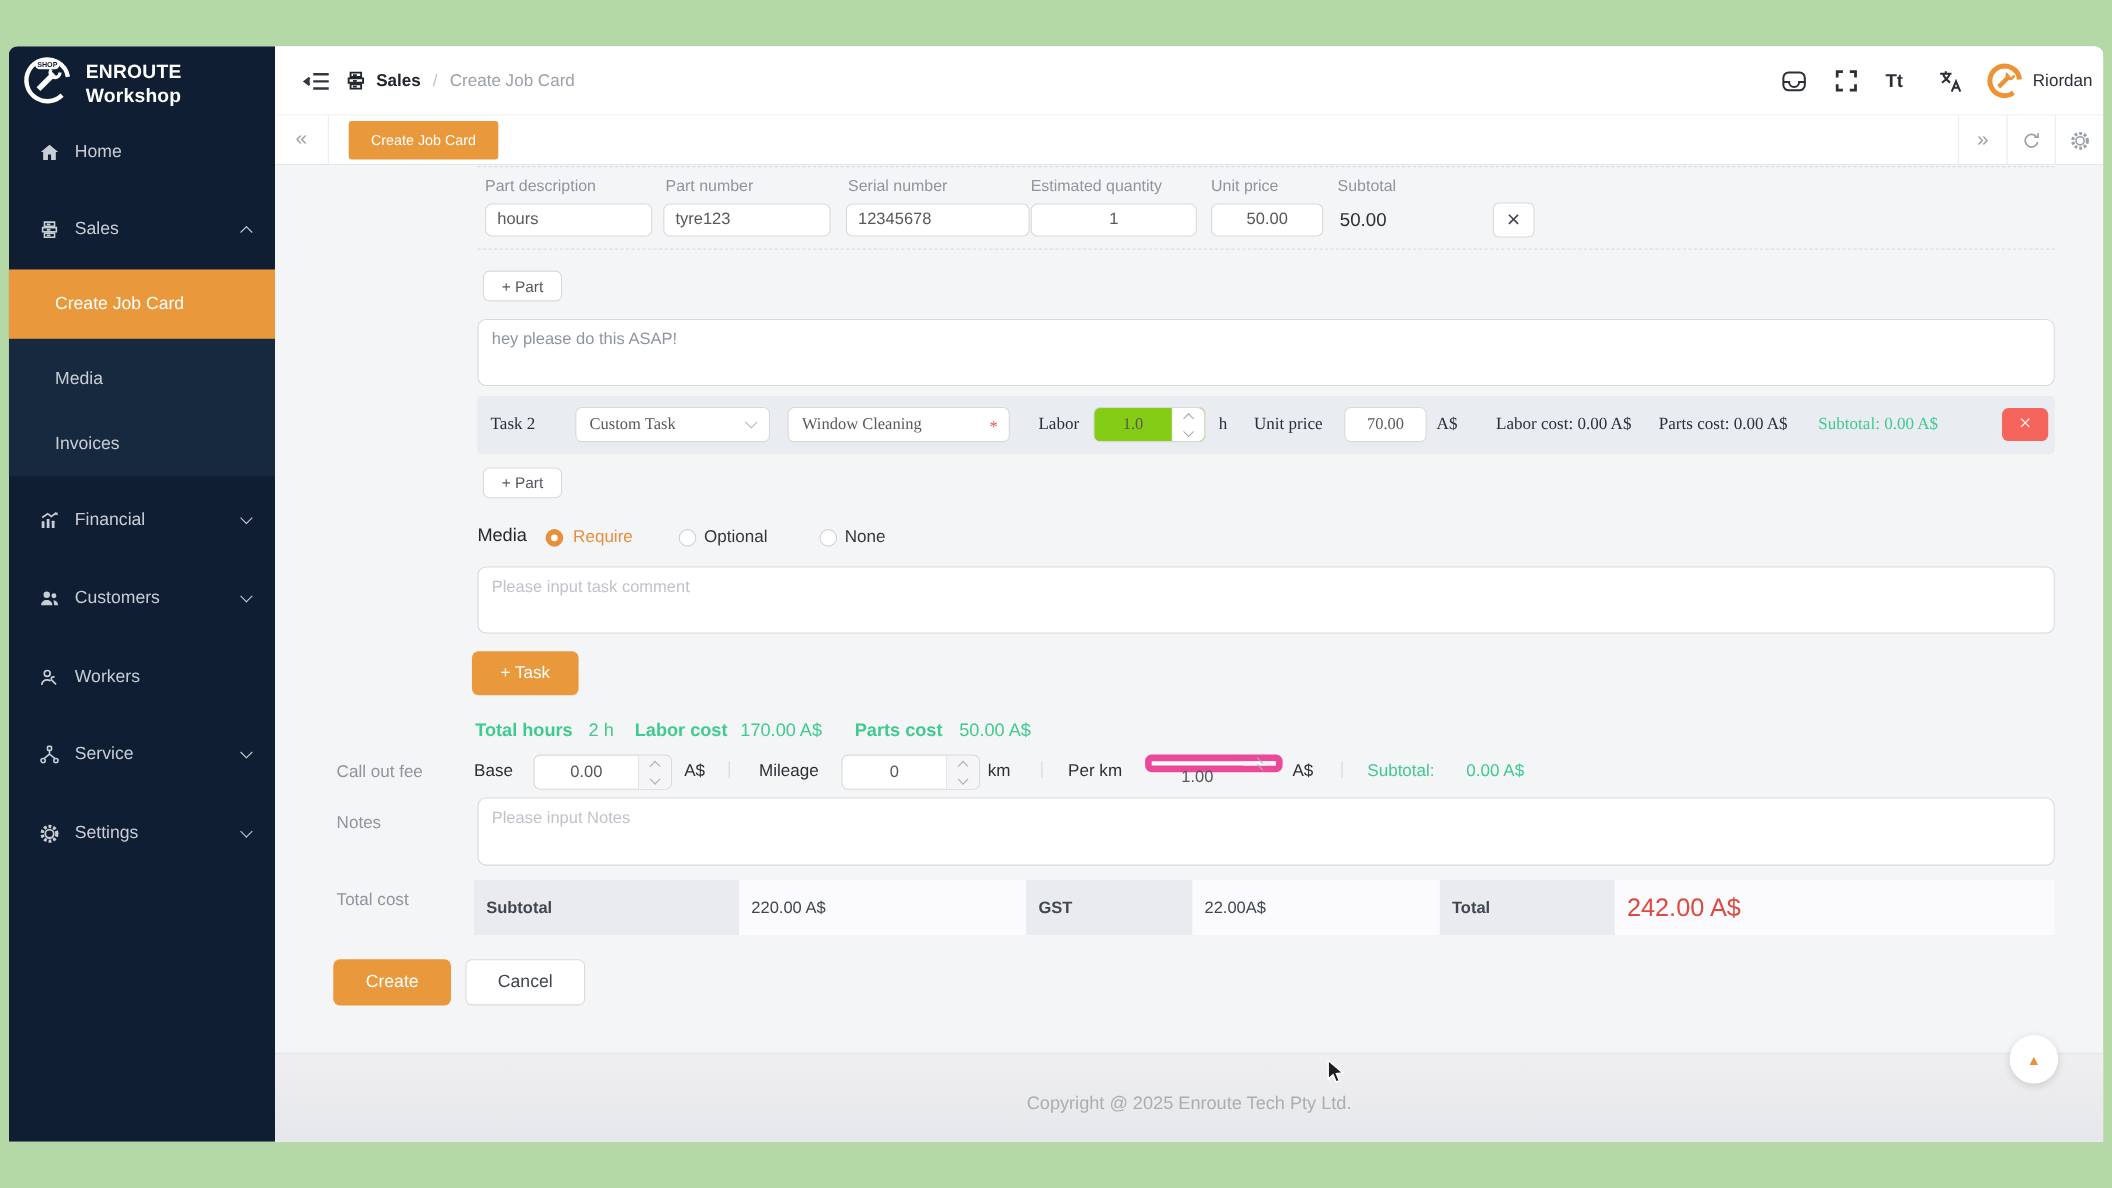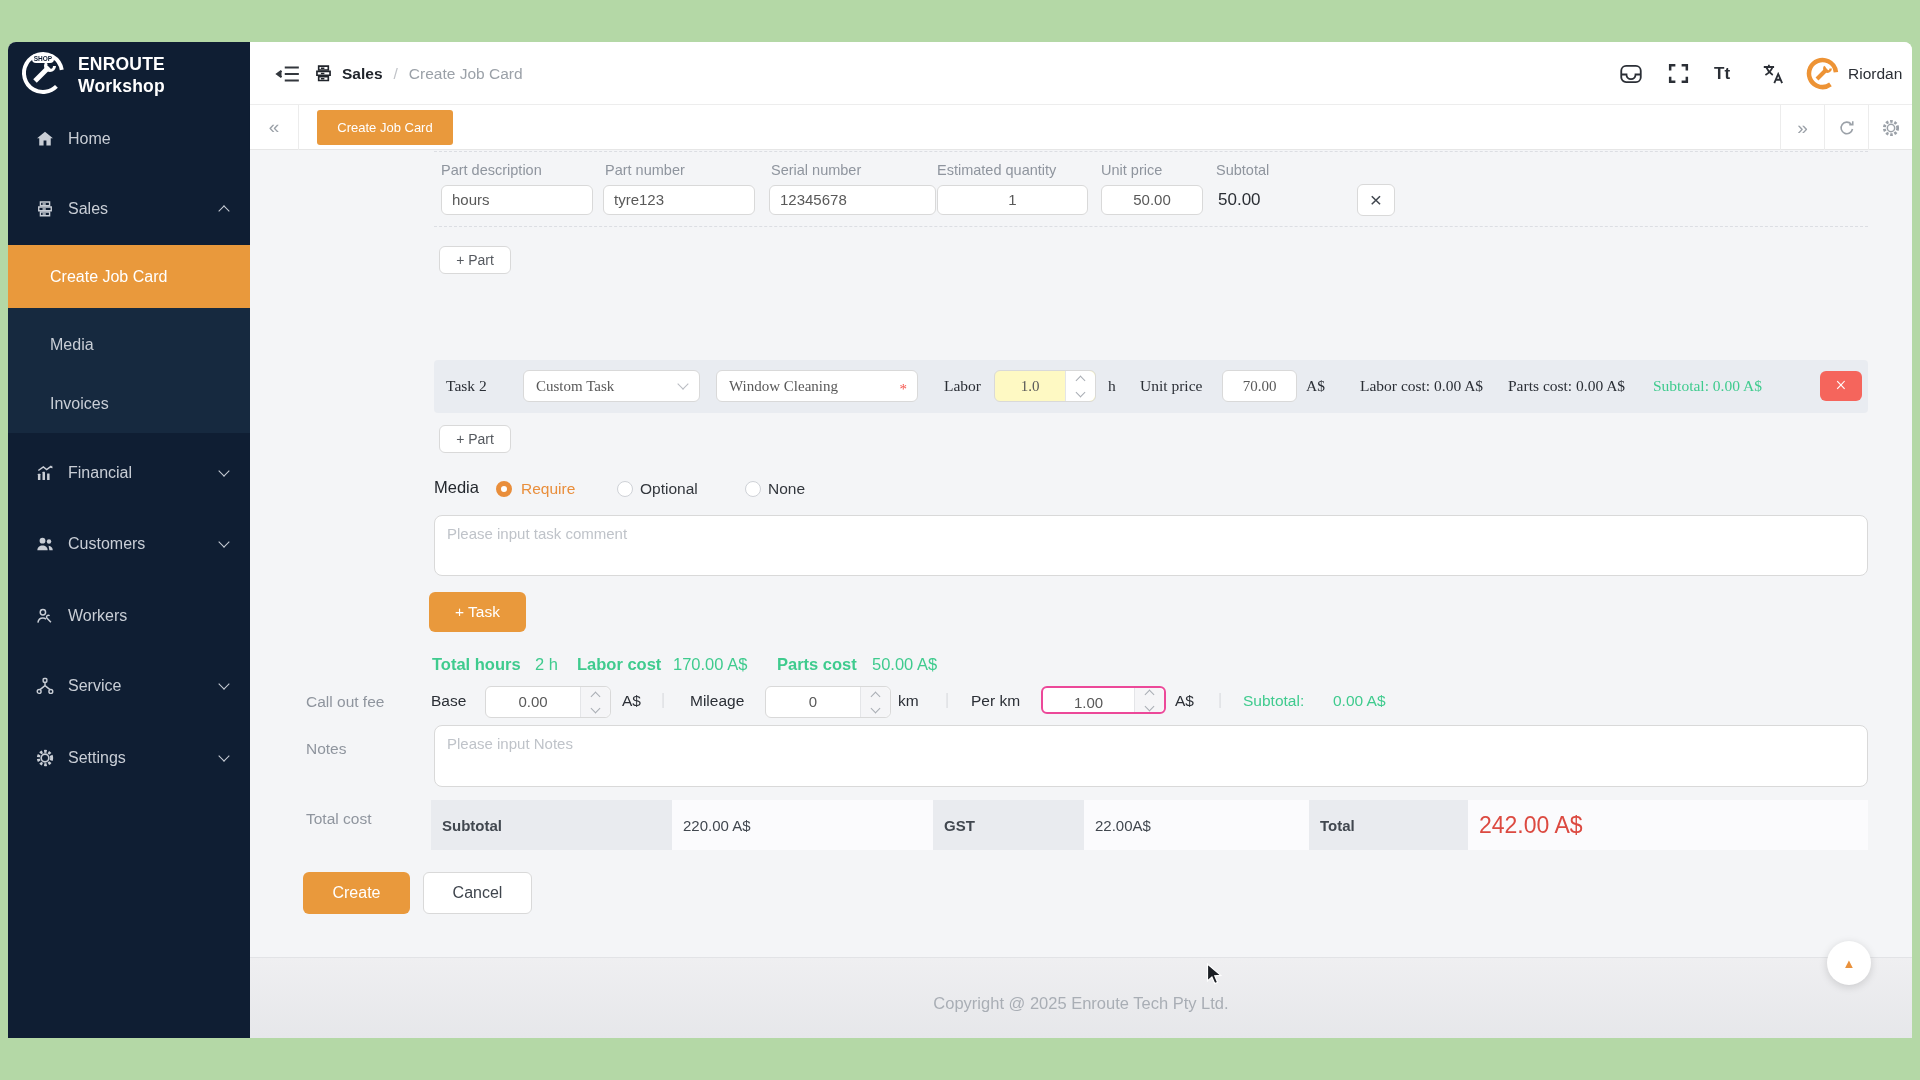--- a/index.html
+++ b/index.html
@@ -259,33 +259,34 @@
       <div class="inp" style="left:519px;top:35px;width:167px">12345678</div>
       <div class="inp ctr" style="left:687px;top:35px;width:151px">1</div>
       <div class="inp ctr" style="left:851px;top:35px;width:102px">50.00</div>
       <span class="abs" style="left:968px;top:40px;font-size:17px;color:#2a2e34">50.00</span>
       <div class="abs" style="left:1107px;top:34px;width:38px;height:32px;background:#fff;border:1px solid #d9d9d9;border-radius:6px;text-align:center;line-height:29px;font-size:21px;color:#41474f;cursor:pointer">×</div>
 
       <div class="dash" style="top:76px"></div>
 
       <div class="ghost-btn" style="left:189px;top:96px">+ Part</div>
 
+      <textarea class="tarea" style="top: 140px;">hey please do this ASAP!</textarea>
 
       <div class="taskband">
         <span class="bandtxt" style="left:12px">Task 2</span>
         <div class="abs" style="left:89px;top:10px;width:177px;height:32px;background:#fff;border:1px solid #d9d9d9;border-radius:6px;line-height:30px;padding:0 12px;font-size:15px;color:#595959;cursor:pointer">
           <span>Custom Task</span>
           <span class="abs" style="right:12px;top:9px;width:8px;height:8px;border-right:1.6px solid #b9bcc2;border-bottom:1.6px solid #b9bcc2;transform:rotate(45deg)"></span>
         </div>
         <div class="abs" style="left:282px;top:10px;width:202px;height:32px;background:#fff;border:1px solid #d9d9d9;border-radius:6px;line-height:30px;padding:0 12px;font-size:15px;color:#595959">
           <span>Window Cleaning</span>
           <span class="abs" style="right:10px;top:3px;color:#f5544c">*</span>
         </div>
         <span class="bandtxt" style="left:510px">Labor</span>
-        <div class="abs" style="left:560px;top:10px;width:102px;height:32px;background:#fef9c3;border:1px solid #d9d9d9;border-radius:6px">
+        <div class="abs" style="left:560px;top:10px;width:102px;height:32px;background:#84cc16;border:1px solid #d9d9d9;border-radius:6px">
           <div class="ctr" style="margin-right:30px;line-height:30px;font-size:15px;color:#595959">1.0</div>
           <div class="stepper" style="background:#fff">
             <span class="s-chev" style="transform:rotate(-135deg)"></span>
             <span class="s-chev" style="transform:rotate(45deg)"></span>
           </div>
         </div>
         <span class="bandtxt" style="left:674px">h</span>
         <span class="bandtxt" style="left:706px">Unit price</span>
         <div class="abs ctr" style="left:788px;top:10px;width:75px;height:32px;background:#fff;border:1px solid #d9d9d9;border-radius:6px;line-height:30px;font-size:15px;color:#595959">70.00</div>
         <span class="bandtxt" style="left:872px">A$</span>
@@ -332,21 +333,21 @@
         <div class="abs" style="left:515px;top:1px;width:126px;height:32px;background:#fff;border:1px solid #d9d9d9;border-radius:6px">
           <div class="ctr" style="margin-right:30px;line-height:30px;font-size:15px;color:#595959">0</div>
           <div class="stepper">
             <span class="s-chev" style="transform:rotate(-135deg)"></span>
             <span class="s-chev" style="transform:rotate(45deg)"></span>
           </div>
         </div>
         <span class="lbld" style="left:648px;top:7px">km</span>
         <span class="sep" style="left:695px">|</span>
         <span class="lbld" style="left:721px;top:7px">Per km</span>
-        <div class="abs" style="left:791px;top:1px;width:125px;height:28px;background:#fff;border:2px solid #ec4899;border-radius:6px">
+        <div class="abs" style="left:791px;top:1px;width:125px;height:16px;background:#fff;border:6px solid #ec4899;border-radius:6px">
           <div class="ctr" style="margin-right:30px;line-height:30px;font-size:15px;color:#595959">1.00</div>
           <div class="stepper">
             <span class="s-chev" style="transform:rotate(-135deg)"></span>
             <span class="s-chev" style="transform:rotate(45deg)"></span>
           </div>
         </div>
         <span class="lbld" style="left:925px;top:7px">A$</span>
         <span class="sep" style="left:968px">|</span>
         <span class="abs grn" style="left:993px;top:7px;font-size:15.5px">Subtotal:</span>
         <span class="abs grn" style="left:1083px;top:7px;font-size:15.5px">0.00 A$</span>

